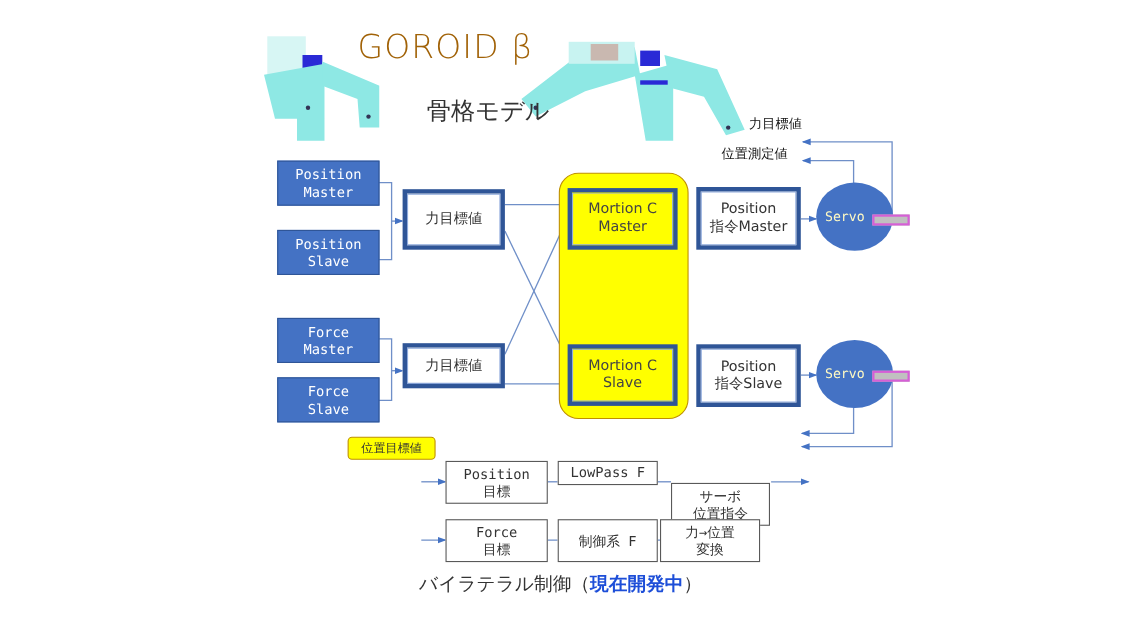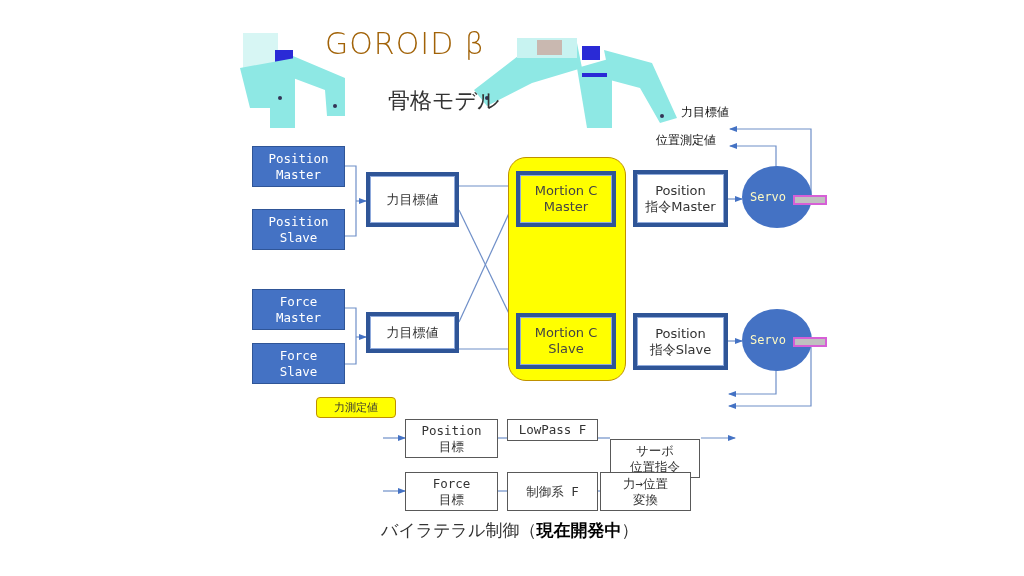--- a/index.html
+++ b/index.html
@@ -25,21 +25,21 @@
            align-items: center; justify-content: center; font-size: 12px;
            font-family: "DejaVu Sans Mono", monospace; padding-right: 18px; box-sizing: border-box; }
   .shaft { background: #c0c0c0; border: 2px solid #d65fd6; box-sizing: border-box; }
   .pbox { background: #fff; border: 1px solid #595959; display: flex; align-items: center;
           justify-content: center; text-align: center; font-size: 12.5px; color: #333;
           line-height: 16px; box-sizing: border-box; font-family: "DejaVu Sans Mono", monospace; }
   .tag { left: 316px; top: 397px; width: 80px; height: 21px; background: #ffff00;
          border: 1px solid #bf9000; border-radius: 4px; font-size: 11px; color: #333;
          display: flex; align-items: center; justify-content: center; box-sizing: border-box; }
   .footer { left: 381px; top: 519px; font-size: 17px; color: #333; }
-  .footer .hl { color: #000000; font-weight: bold; }
+  .footer .hl { color: #1d4ed8; font-weight: bold; }
   svg.lines { position: absolute; left: 0; top: 0; }
   .ml { white-space: pre-line; }
 </style>
 </head>
 <body>
 
 <svg class="abs" style="left:235px;top:28px" width="110" height="105">
   <rect x="8" y="5" width="35" height="40" fill="#d7f6f4"></rect>
   <rect x="40" y="22" width="18" height="13" fill="#2a2ad6"></rect>
   <rect x="40" y="42" width="16" height="10" fill="#2a2ad6"></rect>
@@ -126,21 +126,21 @@
 <div class="abs tbox ml" style="left:633px;top:170px;width:95px;height:57px">Position
 指令Master</div>
 <div class="abs tbox ml" style="left:633px;top:313px;width:95px;height:57px">Position
 指令Slave</div>
 
 <div class="abs servo" style="left:742px;top:166px;width:70px;height:62px">Servo</div>
 <div class="abs shaft" style="left:793px;top:195px;width:34px;height:10px"></div>
 <div class="abs servo" style="left:742px;top:309px;width:70px;height:62px">Servo</div>
 <div class="abs shaft" style="left:793px;top:337px;width:34px;height:10px"></div>
 
-<div class="abs tag">力測定値</div>
+<div class="abs tag">位置目標値</div>
 <div class="abs pbox ml" style="left:405px;top:419px;width:93px;height:39px">Position
 目標</div>
 <div class="abs pbox ml" style="left:507px;top:419px;width:91px;height:22px">LowPass F</div>
 <div class="abs pbox ml" style="left:610px;top:439px;width:90px;height:39px">サーボ
 位置指令</div>
 <div class="abs pbox ml" style="left:405px;top:472px;width:93px;height:39px">Force
 目標</div>
 <div class="abs pbox ml" style="left:507px;top:472px;width:91px;height:39px">制御系 F</div>
 <div class="abs pbox ml" style="left:600px;top:472px;width:91px;height:39px">力→位置
 変換</div>

